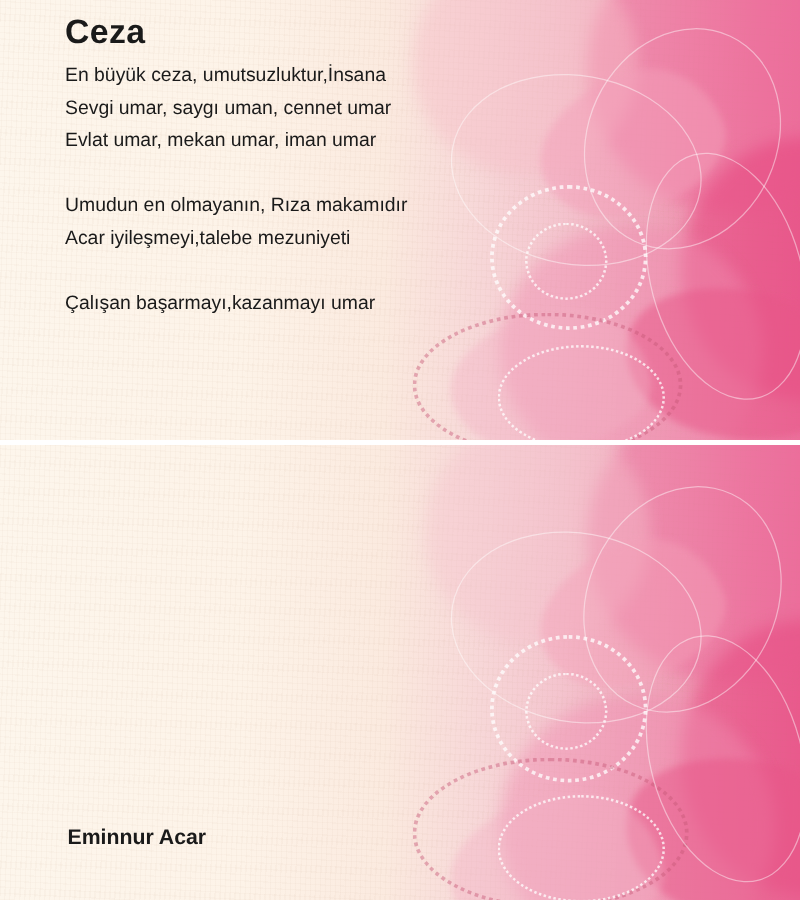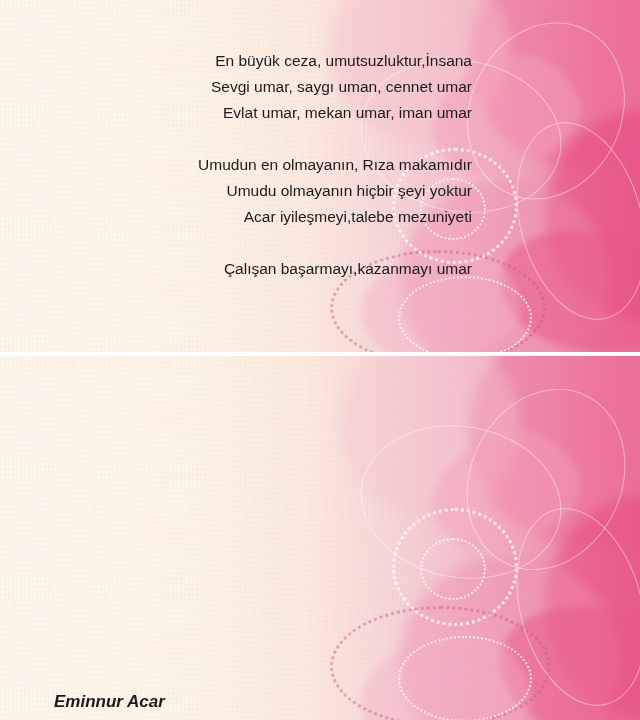--- a/index.html
+++ b/index.html
@@ -102,38 +102,36 @@
     position: absolute;
     left: 52px;
     top: 48px;
     width: 420px;
   }
   .line {
     font-size: 15.5px;
     line-height: 26px;
     color: #1a1a1a;
     white-space: pre;
-    text-align: right;
   }
   .stanza-gap {
     height: 26px;
   }
   .lower-line {
     position: absolute;
     left: 52px;
     top: 412px;
     font-size: 15.5px;
     color: #1a1a1a;
   }
   .author {
     position: absolute;
     left: 54px;
-    top: 692px;
+    top: 660px;
     font-size: 17px;
-    font-style: italic;
     font-weight: bold;
     color: #1a1a1a;
   }
 </style>
 </head>
 <body>
 
 <div class="page">
 
   <div class="panel panel-top">
@@ -172,28 +170,28 @@
     <div class="swirl" style="left:392px; top:152px; width:120px; height:112px; border-width:3px;"></div>
     <div class="swirl" style="left:420px; top:182px; width:62px; height:58px;"></div>
     <div class="swirl dark" style="left:330px; top:250px; width:215px; height:115px; border-width:3px;"></div>
     <div class="swirl" style="left:398px; top:280px; width:130px; height:82px;"></div>
     <div class="vein" style="left:470px; top:30px; width:150px; height:185px; transform:rotate(25deg);"></div>
     <div class="vein" style="left:520px; top:150px; width:120px; height:200px; transform:rotate(-15deg);"></div>
     <div class="vein" style="left:360px; top:70px; width:200px; height:150px; transform:rotate(10deg);"></div>
   </div>
 
   <div class="content">
+    <div class="title">Ceza</div>
 
     <div class="poem">
       <div class="line">En büyük ceza, umutsuzluktur,İnsana</div>
       <div class="line">Sevgi umar, saygı uman, cennet umar</div>
       <div class="line">Evlat umar, mekan umar, iman umar</div>
       <div class="stanza-gap"></div>
       <div class="line">Umudun en olmayanın, Rıza makamıdır</div>
-      <div class="line">Umudu olmayanın hiçbir şeyi yoktur</div>
       <div class="line">Acar iyileşmeyi,talebe mezuniyeti</div>
       <div class="stanza-gap"></div>
       <div class="line">Çalışan başarmayı,kazanmayı umar</div>
     </div>
 
 
     <div class="author">Eminnur Acar</div>
   </div>
 
 </div>

